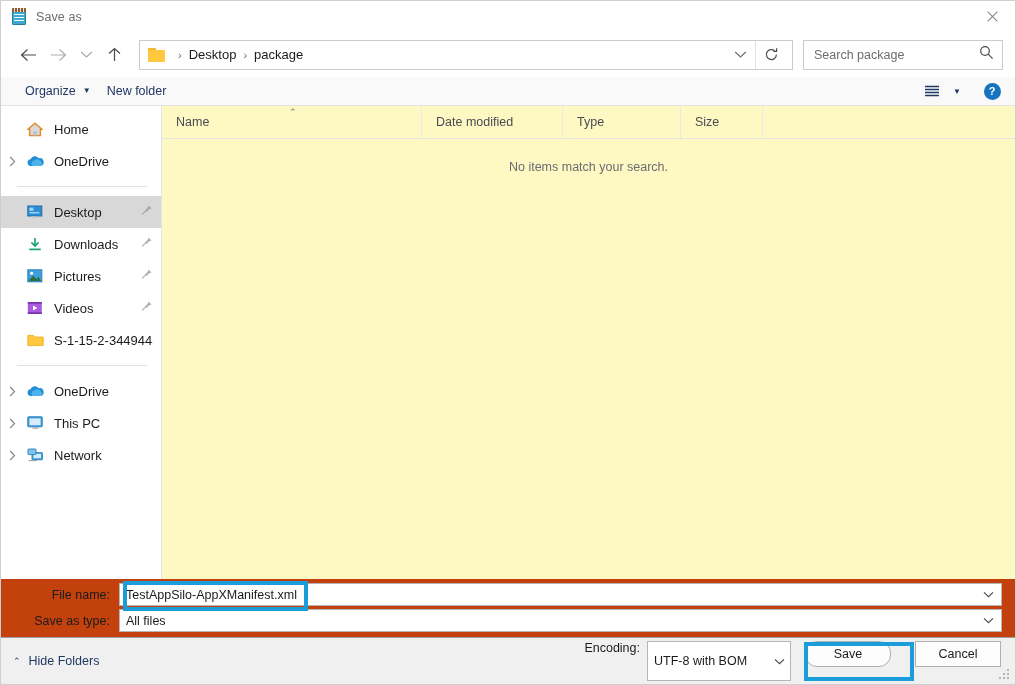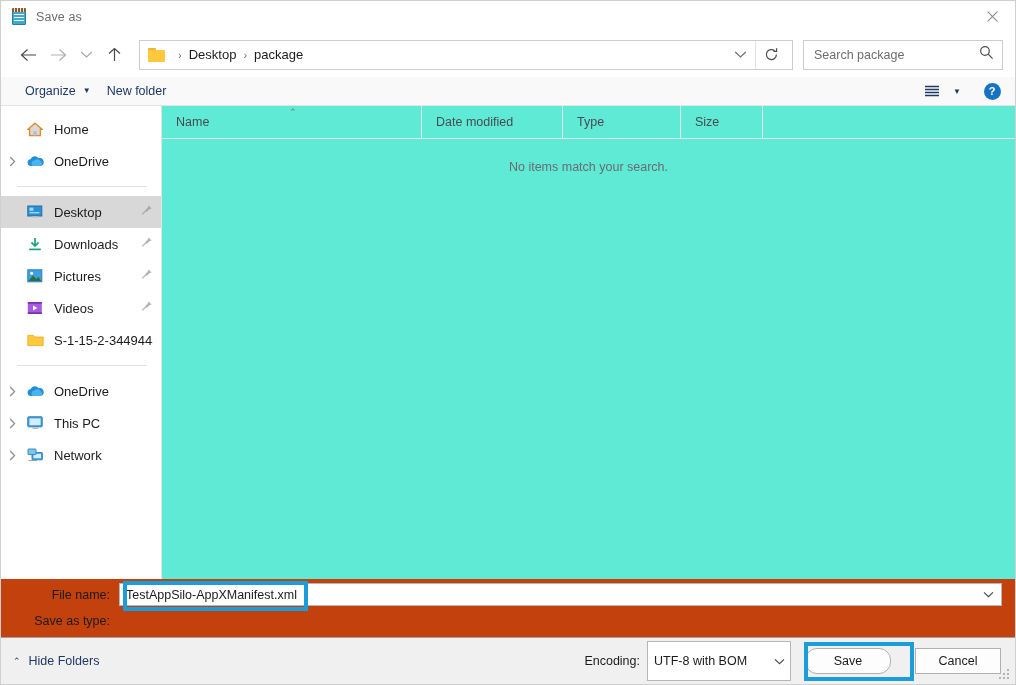--- a/index.html
+++ b/index.html
@@ -120,21 +120,21 @@
   }
   .side-ico { width: 20px; flex:0 0 20px; display:flex; align-items:center; justify-content:center;
               margin-left: 2px; }
   .side-label {
     font-size: 13px; color: #1b1b1b; margin-left: 9px; white-space: nowrap;
     overflow: hidden;
   }
   .side-pin { margin-left: auto; flex:0 0 auto; opacity:.75; }
   .side-sep { height:1px; background:#e0e0e0; margin: 9px 14px 9px 16px; }
 
-  .listpane { flex:1 1 auto; display:flex; flex-direction:column; min-width:0; background:#5eead4; }
+  .listpane { flex:1 1 auto; display:flex; flex-direction:column; min-width:0; background:#fef9c3; }
   .colheader { height: 33px; flex:0 0 33px; display:flex; align-items:flex-end;
                border-bottom: 1px solid #e3e3e3; position:relative; }
   .col {
     height: 33px; display:flex; align-items:center;
     font-size: 12.5px; color: #4a4a55; padding-left: 14px;
     border-right: 1px solid #e8e8e8; position:relative;
   }
   .col.name { flex: 0 0 260px; }
   .col.date { flex: 0 0 141px; }
   .col.type { flex: 0 0 118px; }
@@ -164,21 +164,21 @@
     position:absolute; border: 4px solid #1b9dd9; pointer-events:none; z-index: 5;
   }
 
   
   .footer {
     flex: 0 0 47px; background:#f0f0f0; border-top: 1px solid #a0a0a0;
     display:flex; align-items:center; padding: 0 14px 0 12px; position:relative;
   }
   .hidefolders { display:flex; align-items:center; font-size:12.5px; color:#1f3864; }
   .hf-caret { font-size: 9px; margin-right: 8px; color:#1f3864; }
-  .foot-right { margin-left:auto; display:flex; align-items:center; }
+  .foot-right { margin-left:auto; display:flex; align-items:flex-start; }
   .enc-label { font-size:12.5px; color:#1b1b1b; margin-right: 7px; }
   .enc-combo {
     width: 144px; height: 40px; border:1px solid #b6b6b6; background:#ffffff;
     display:flex; align-items:center; padding-left:6px; margin-right: 14px;
   }
   .enc-combo .val { font-size:12.5px; color:#1b1b1b; }
   .enc-combo .chev { margin-left:auto; width:22px; display:flex; align-items:center; justify-content:center; }
   .dlgbtn {
     width: 86px; height: 26px; border:1px solid #b0b0b0; background:#fdfdfd;
     font-size:12.5px; color:#1b1b1b; display:flex; align-items:center; justify-content:center;
@@ -493,20 +493,28 @@
         <span class="val">TestAppSilo-AppXManifest.xml</span>
         <span class="chev">
           <svg width="11" height="7" viewBox="0 0 11 7">
               <path d="M1 1.4 L5.5 5.6 L10 1.4" stroke="#4a4a4a" stroke-width="1.2" fill="none"></path>
             </svg>
         </span>
       </div>
     </div>
     <div class="formrow">
       <div class="formlabel">Save as type:</div>
+      <div class="combo">
+        <span class="val">All files</span>
+        <span class="chev">
+          <svg width="11" height="7" viewBox="0 0 11 7">
+              <path d="M1 1.4 L5.5 5.6 L10 1.4" stroke="#4a4a4a" stroke-width="1.2" fill="none"></path>
+            </svg>
+        </span>
+      </div>
     </div>
 
     <div class="hl" style="left: 122px; top: 2px; width: 185px; height: 30px; border-color: rgb(27, 157, 217);"></div>
   </div>
 
   <div class="footer">
     <div class="hidefolders">
       <span class="hf-caret">⌃</span>
       <span>Hide Folders</span>
     </div>

